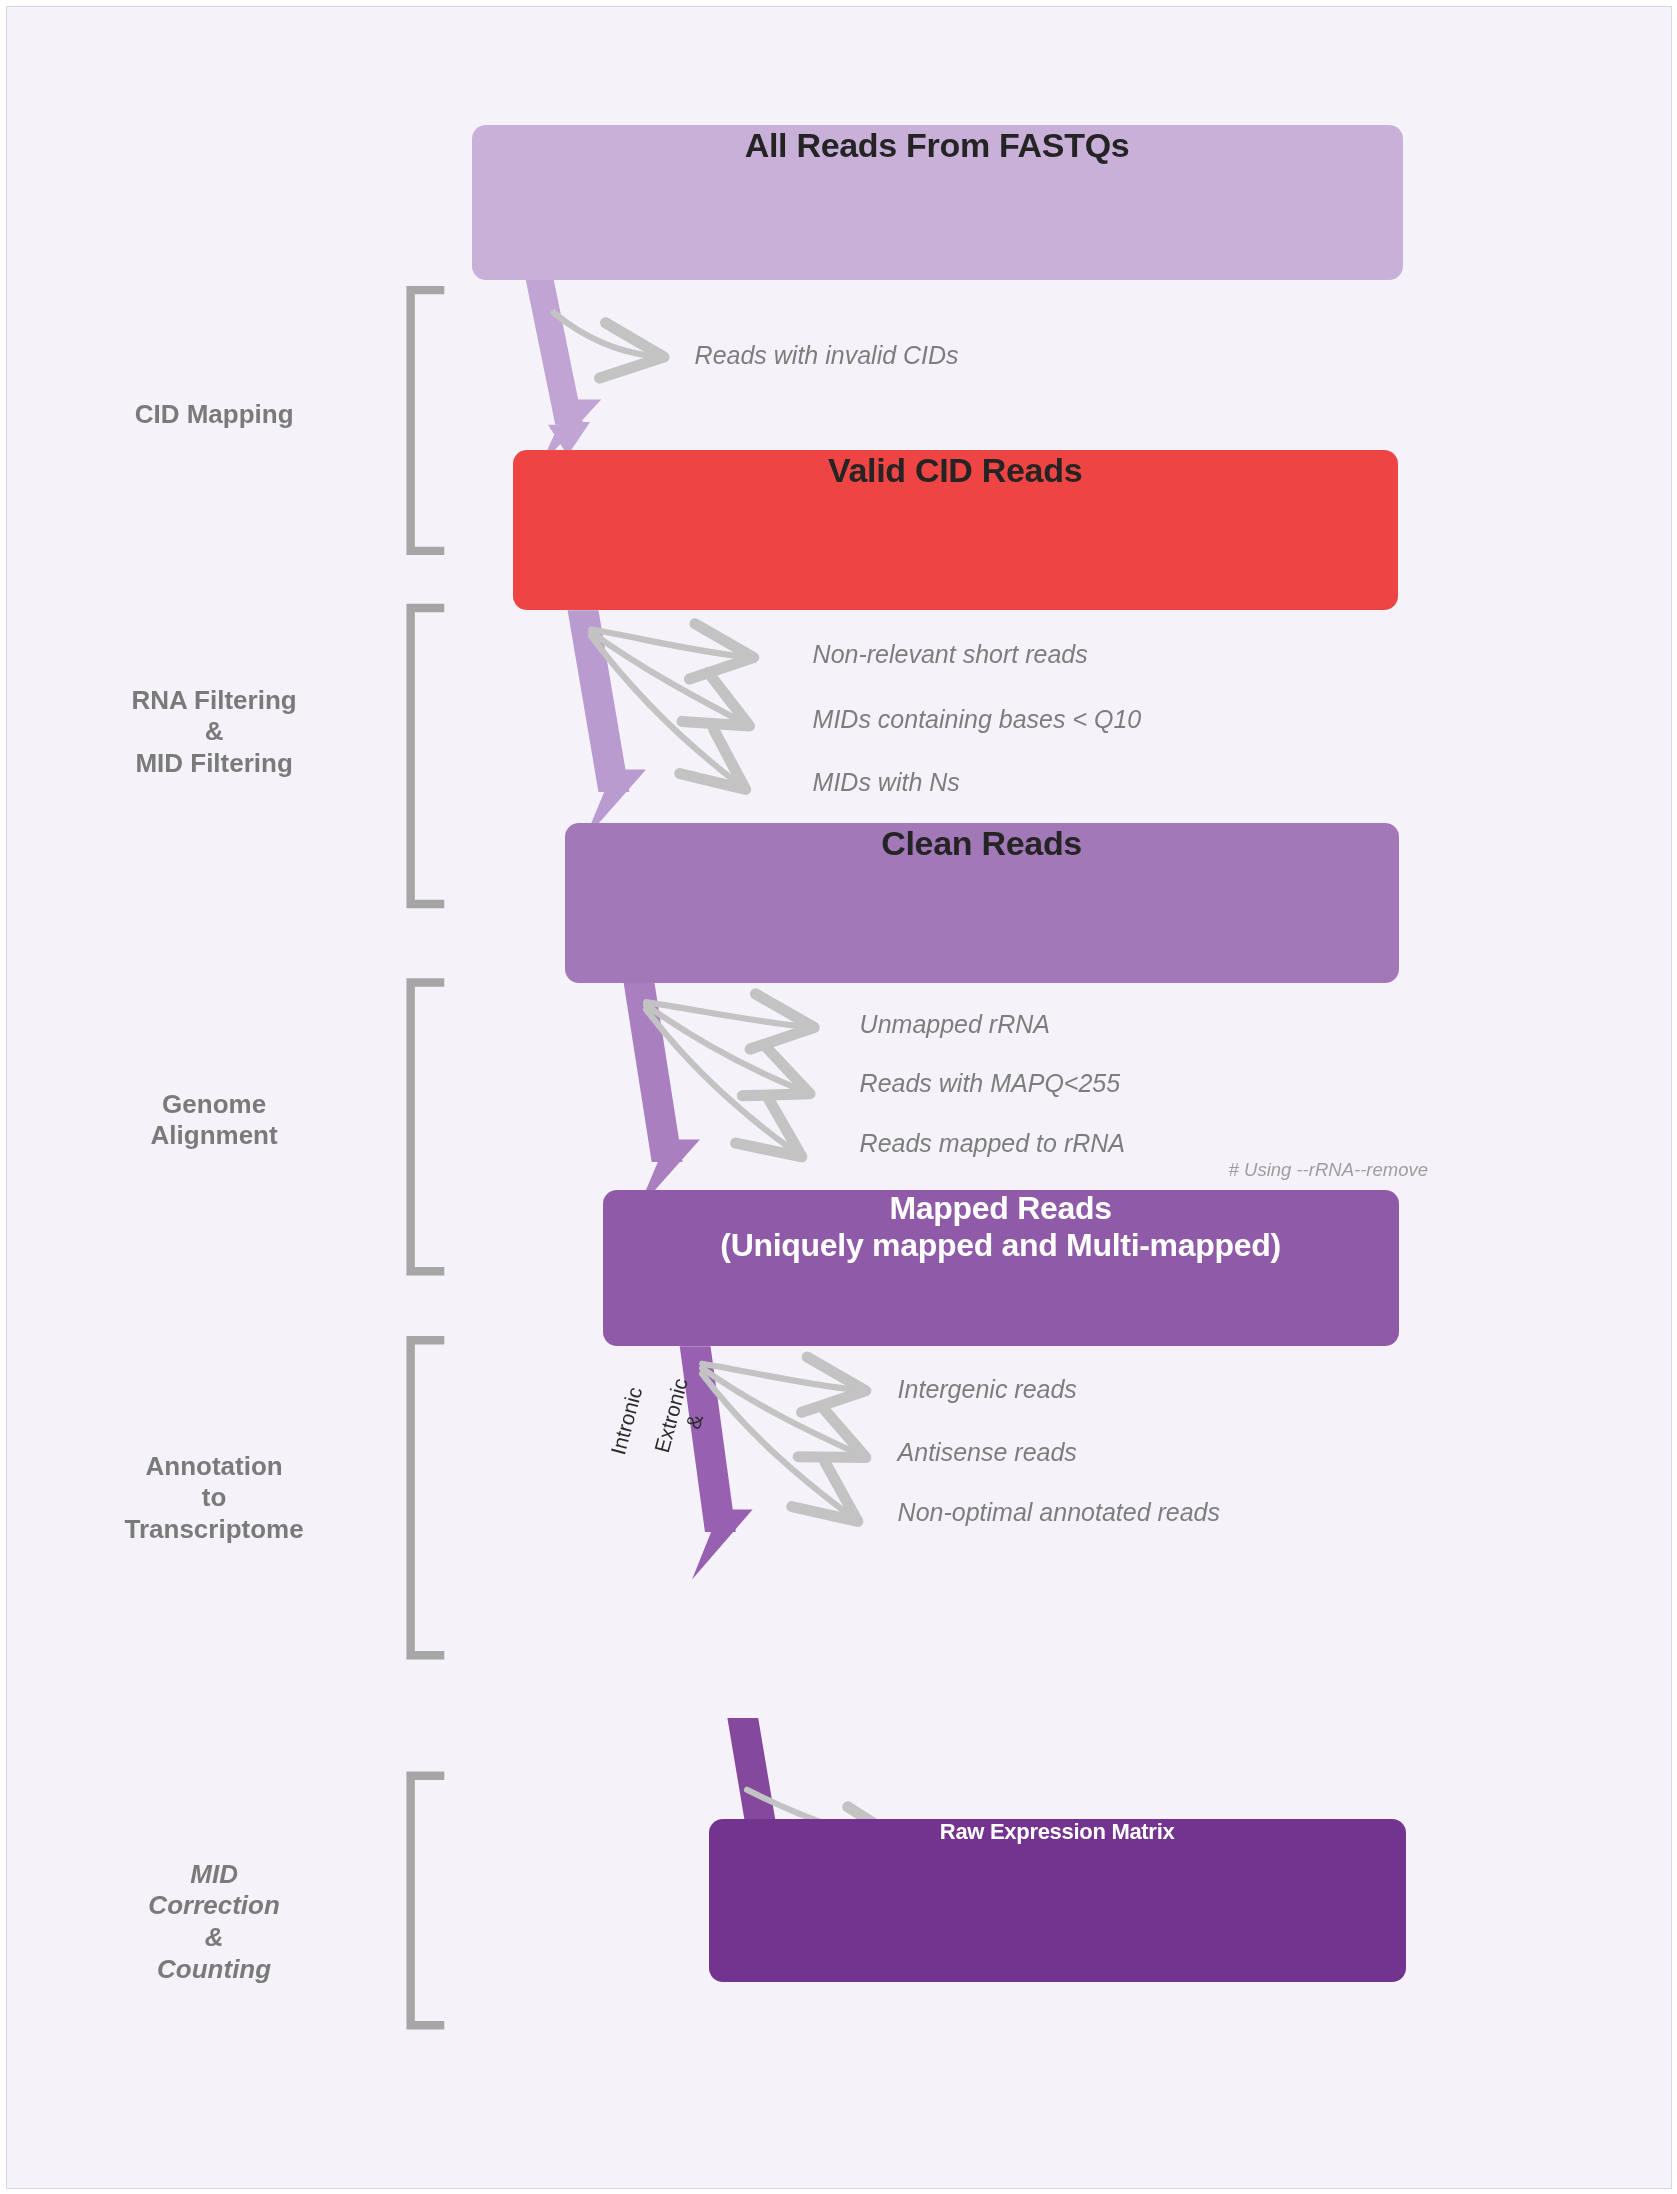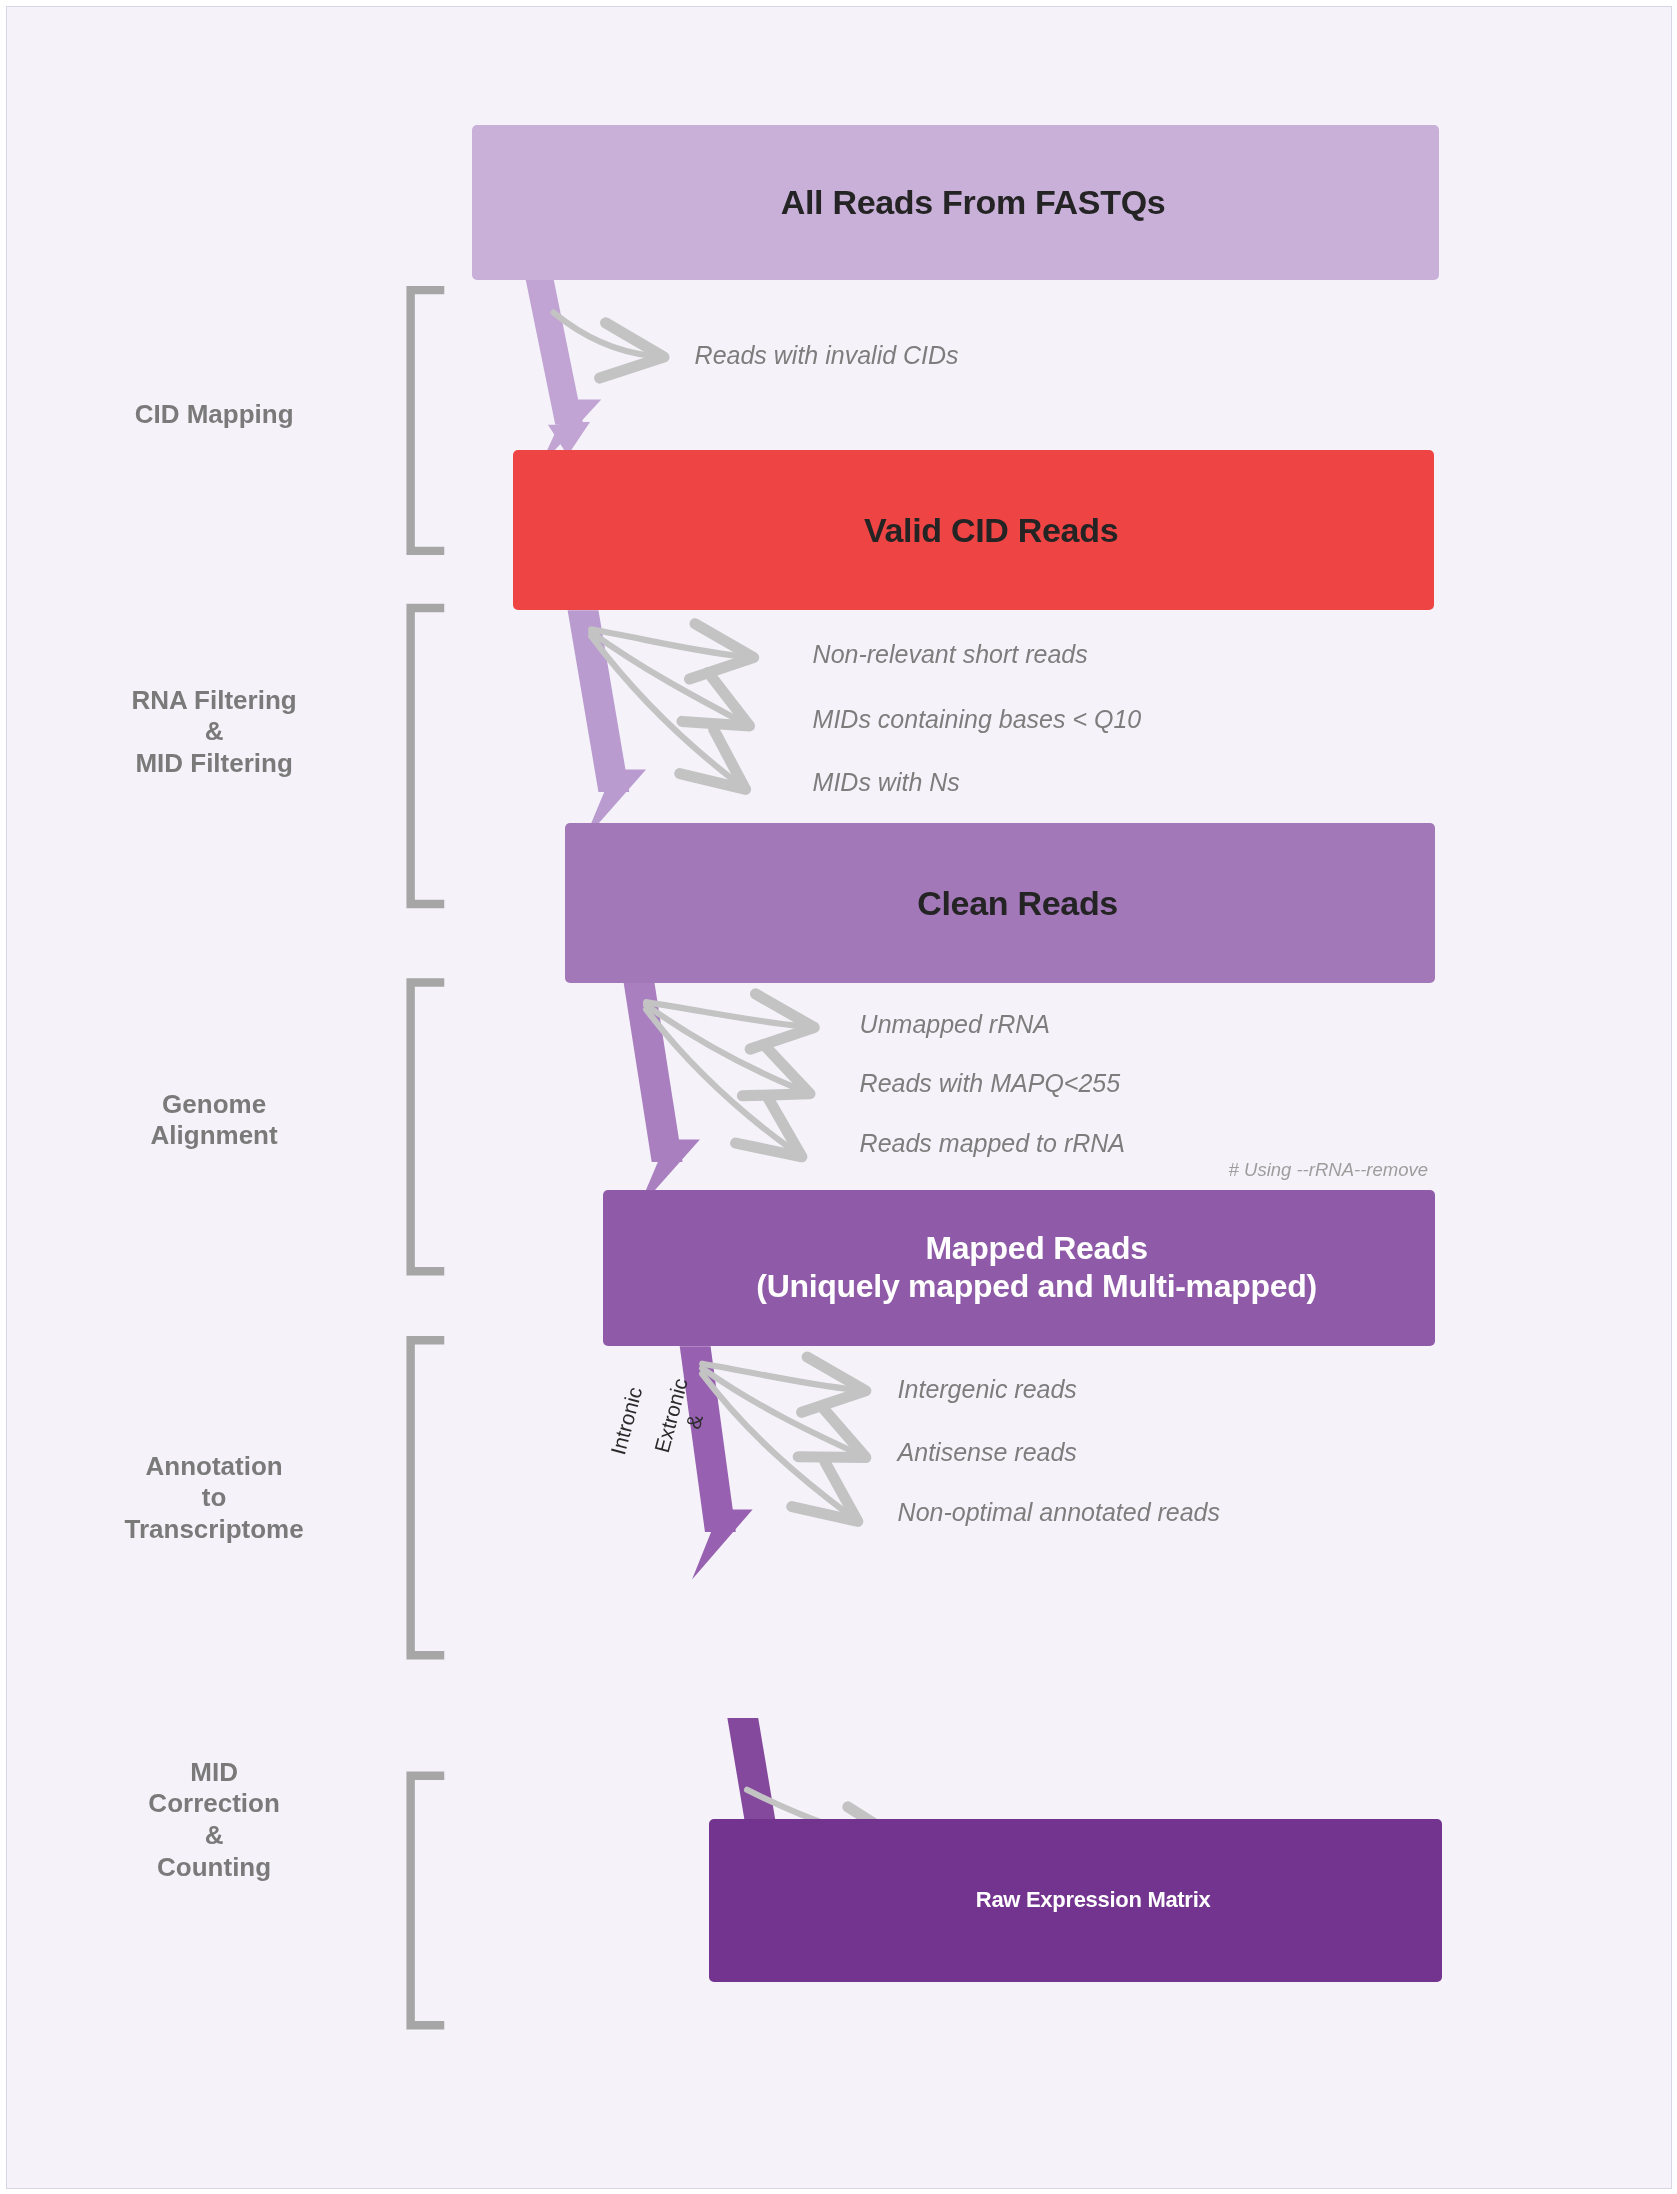--- a/index.html
+++ b/index.html
@@ -15,28 +15,27 @@
     background:#f5f3f9;
     border:0.6px solid #d9d5e2;
     box-sizing:border-box;
     overflow:hidden;
   }
   .stage{position:absolute;left:0;top:0;width:1665px;height:2182px;}
 
   
   .node{
     position:absolute;
-    border-radius:5px;
-    display:flex;align-items:center;justify-content:center;
+    border-radius:14px;
+    display:flex;justify-content:center;
     text-align:center;
     font-weight:bold;
     letter-spacing:-0.3px;
     line-height:1.18;
     z-index:6;
-    padding-left:36px;
   }
   #node-fastqs   {left:465px; top:118px;  width:931px;height:155px; background:#c9b0d9;color:#242424;font-size:34px;}
   #node-validcid {left:506px; top:443px;  width:885px;height:160px; background:#ef4444;color:#242424;font-size:34px;}
   #node-clean    {left:558px; top:816px; width:834px;height:160px; background:#a378b8;color:#242424;font-size:34px;}
   #node-mapped   {left:596px;top:1183px; width:796px;height:156px; background:#8f5ba8;color:#ffffff;font-size:32px;}
   #node-transcr  {left:649px;top:1553px; width:743px;height:158px; background:#7e4299;color:#ffffff;font-size:34px;}
   #node-rawmat   {left:702px;top:1812px; width:697px;height:163px; background:#73348f;color:#ffffff;font-size:22px;}
   .node-text{white-space:pre-line;display:block;}
 
   
@@ -47,21 +46,21 @@
     font-size:26px;
     line-height:1.22;
     text-align:center;
     white-space:pre-line;
     z-index:5;
   }
   #lbl-cid    {left:73px;top:392px;  width:269px;}
   #lbl-rna    {left:73px;top:678px; width:269px;}
   #lbl-genome {left:73px;top:1082px; width:269px;}
   #lbl-annot  {left:73px;top:1424px; width:269px;margin-top:20px;}
-  #lbl-mid    {left:73px;top:1750px; width:269px;}
+  #lbl-mid    {left:73px;top:1852px; width:269px;font-style:italic;}
 
   
   .discard{
     position:absolute;
     color:#7d7d7d;
     font-style:italic;
     font-size:25px;
     white-space:nowrap;
     z-index:5;
   }

